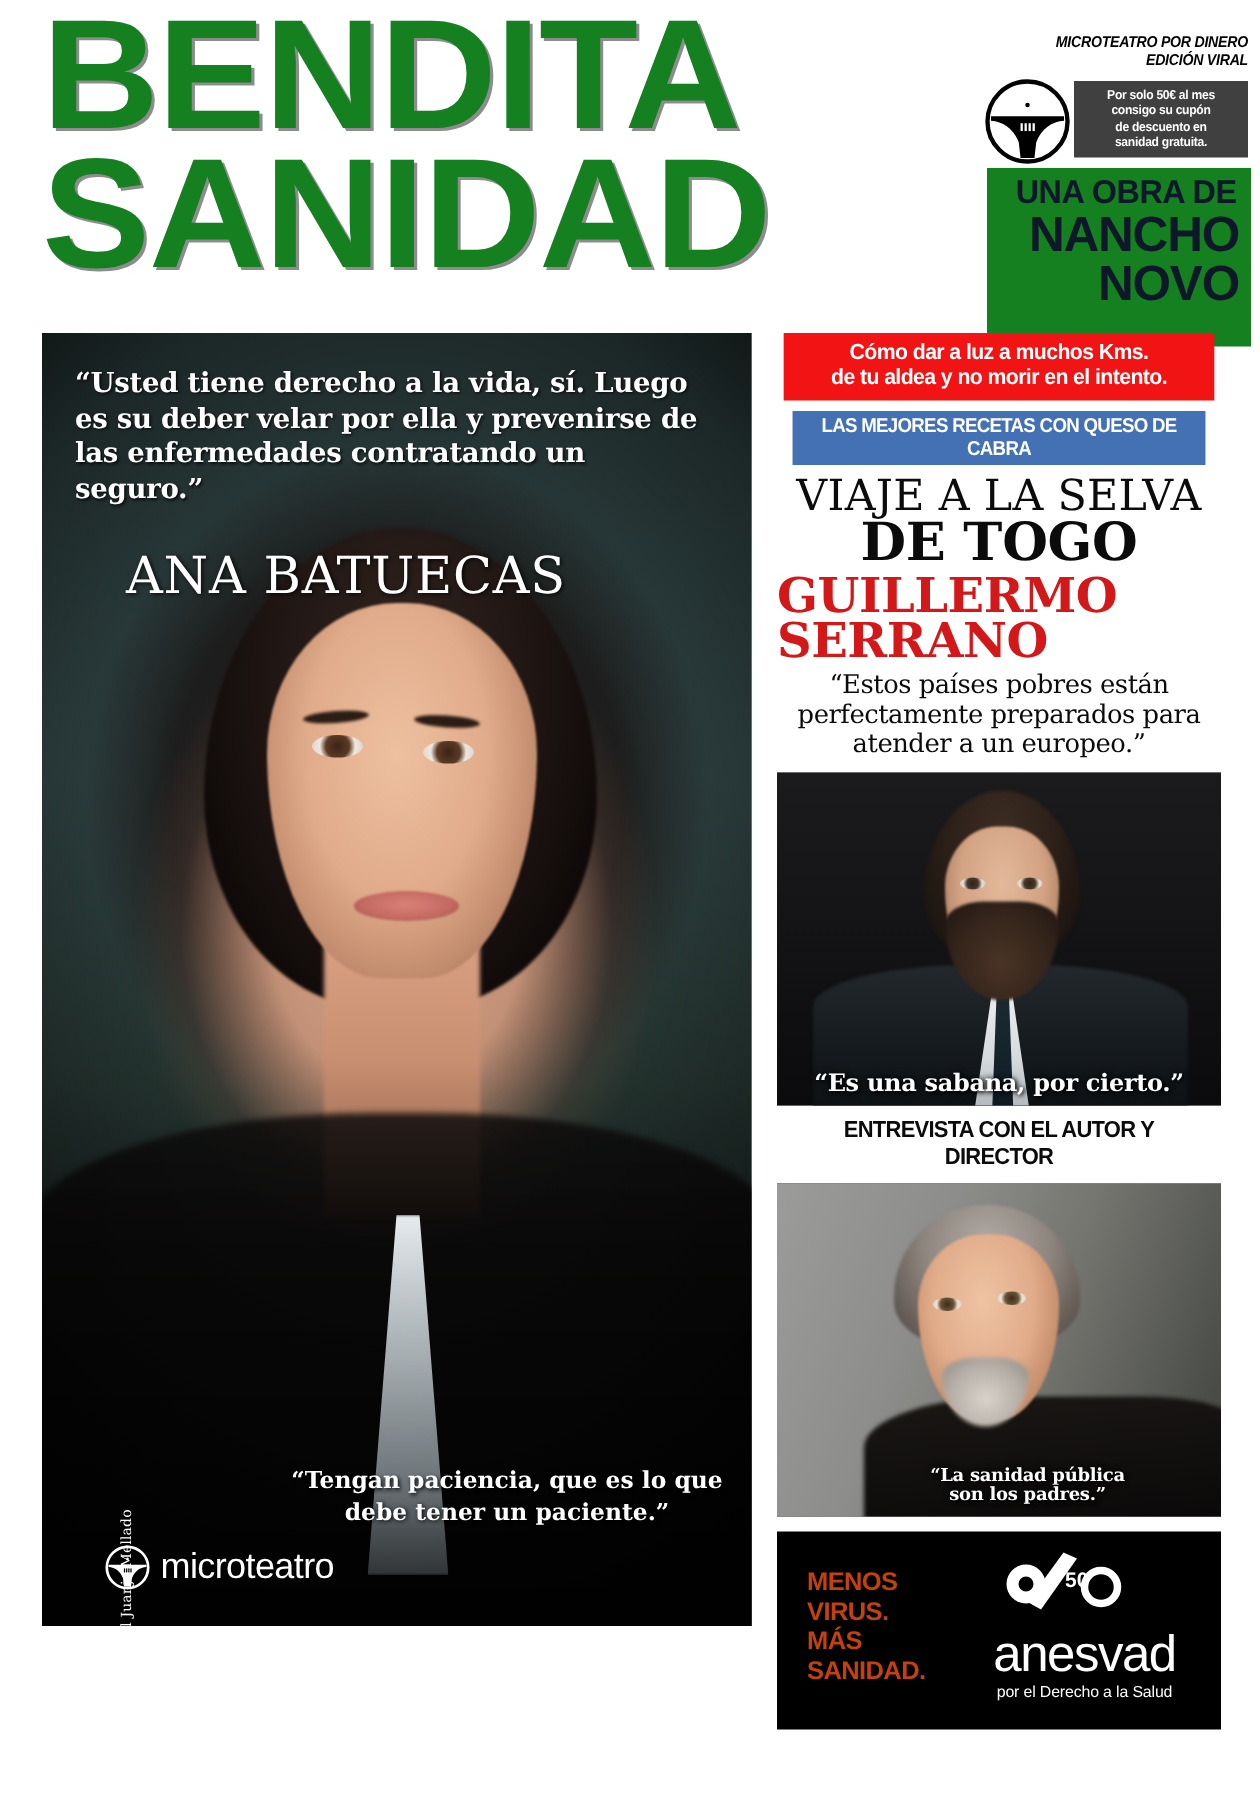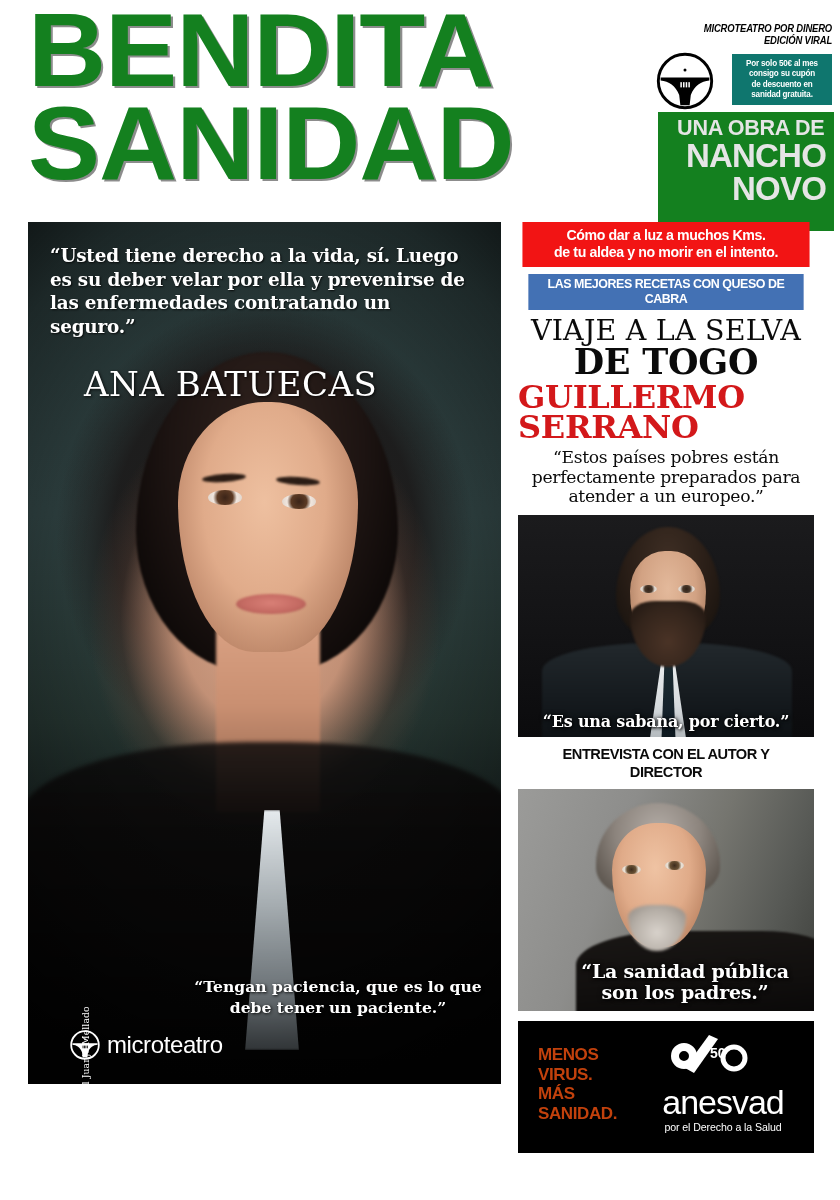--- a/index.html
+++ b/index.html
@@ -73,41 +73,41 @@
 
   .mt-mark {
     position: absolute;
     left: 6px; top: 0;
     width: 58px; height: 58px;
   }
 
   .coupon {
     position: absolute;
     right: 0; top: 2px;
-    width: 100px;
-    background: #0f766e;
+    width: 116px;
+    background: #404040;
     color: #fff;
     padding: 4px 4px 5px 4px;
     text-align: center;
   }
   .coupon-line {
     font-family: "Liberation Sans", sans-serif;
     font-weight: bold;
     font-size: 8.6px;
     line-height: 1.22;
     letter-spacing: -0.2px;
     transform: scaleX(0.94);
   }
 
   .obra-box {
     position: absolute;
     right: 6px; top: 112px;
     width: 176px;
     background: #14801f;
-    color: #e5e5e5;
+    color: #0f172a;
     padding: 5px 8px 26px 8px;
     text-align: right;
   }
   .obra-small {
     font-family: "Liberation Sans", sans-serif;
     font-weight: bold;
     font-size: 22px;
     line-height: 1;
     letter-spacing: -0.3px;
     transform: scaleX(0.98);
@@ -453,21 +453,21 @@
     text-align: center;
     color: #ffffff;
     font-family: "DejaVu Serif", serif;
     font-weight: bold;
     font-size: 16px;
     line-height: 1.1;
     letter-spacing: -0.2px;
     text-shadow: 1px 1px 3px rgba(0,0,0,0.95), 0 0 5px rgba(0,0,0,0.9);
     margin-top: 44px;
   }
-  .photo-caption.two-line { bottom: 8px; font-size: 19px; padding-left: 38px; }
+  .photo-caption.two-line { bottom: 8px; font-size: 12px; padding-left: 38px; }
 
   .banner-black {
     margin-top: 8px;
     background: transparent;
     color: #0b0b0b;
     text-align: center;
     font-family: "Liberation Sans", sans-serif;
     font-weight: bold;
     font-size: 15.4px;
     letter-spacing: -0.5px;

